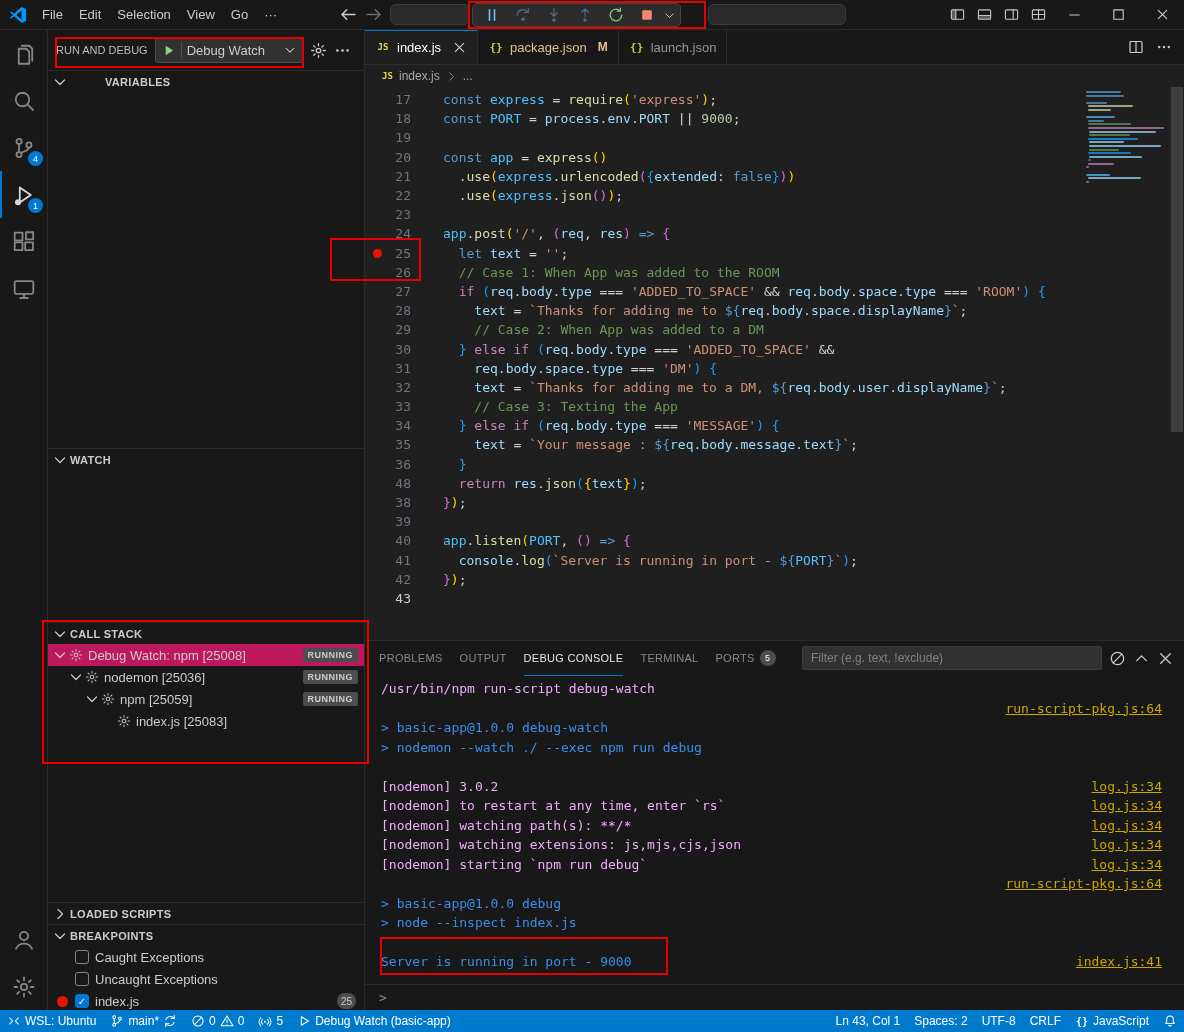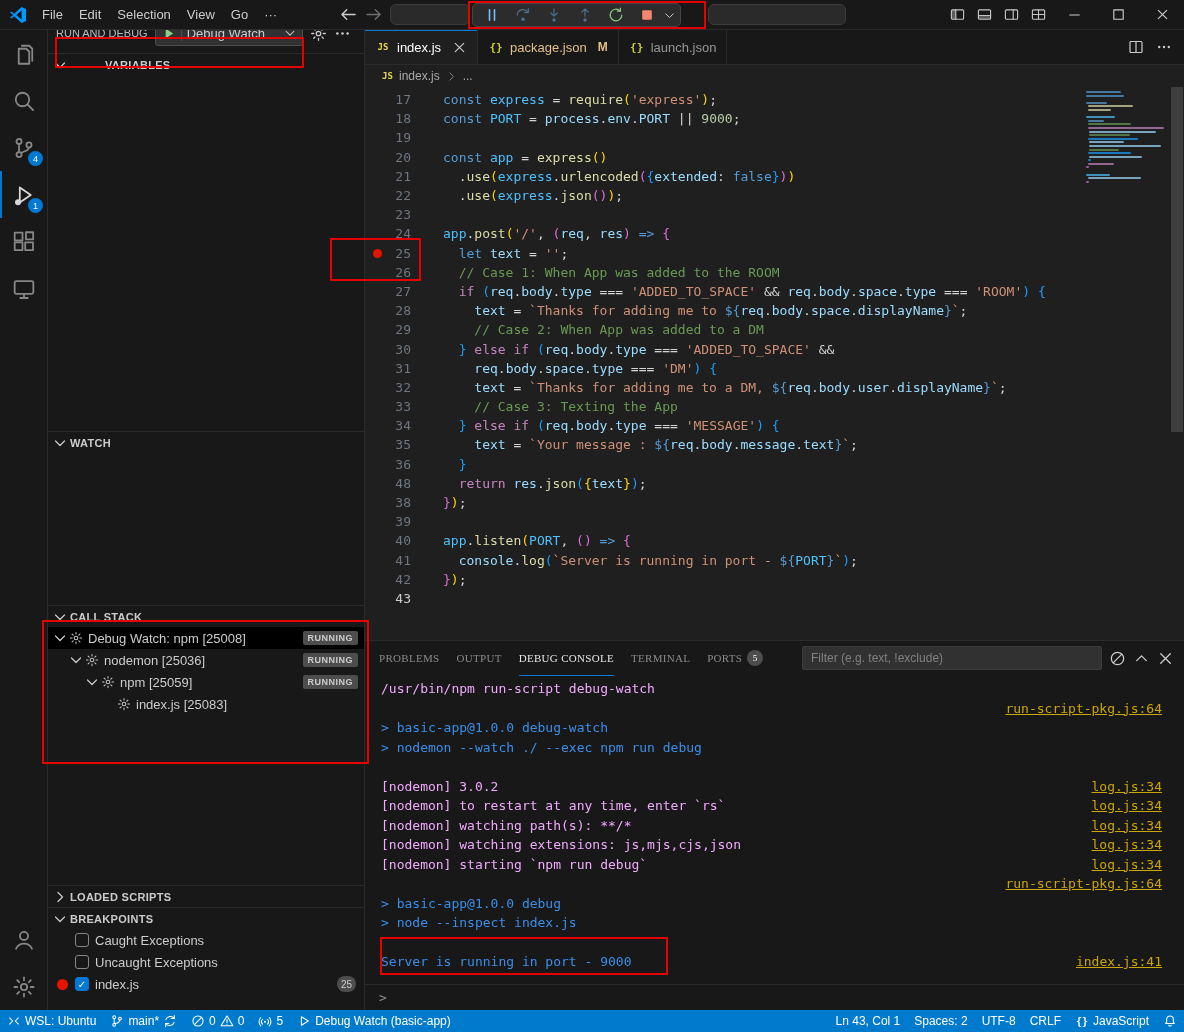--- a/index.html
+++ b/index.html
@@ -32,39 +32,39 @@
   
   #activitybar{position:absolute;left:0;top:30px;bottom:22px;width:48px;background:#181818;border-right:1px solid #2b2b2b;
                display:flex;flex-direction:column;justify-content:space-between;box-sizing:border-box;}
   .ab-item{position:relative;width:47px;height:47px;display:flex;align-items:center;justify-content:center;color:#868686;}
   .ab-item.active{color:#d7d7d7;box-shadow:inset 2px 0 0 #0078d4;}
   .ab-item .ic{width:24px;height:24px;}
   .ab-badge{position:absolute;right:4px;bottom:5px;min-width:15px;height:15px;border-radius:8px;background:#0078d4;color:#fff;
             font-size:9px;display:flex;align-items:center;justify-content:center;padding:0 2px;box-sizing:border-box;}
 
   
-  #sidebar{position:absolute;left:48px;top:13px;bottom:22px;width:317px;background:#181818;border-right:1px solid #2b2b2b;box-sizing:border-box;}
+  #sidebar{position:absolute;left:48px;top:30px;bottom:22px;width:317px;background:#181818;border-right:1px solid #2b2b2b;box-sizing:border-box;}
   #sb-header{height:40px;display:flex;align-items:center;padding:0 8px;gap:7px;}
   #sb-title{font-size:11px;color:#bbbbbb;white-space:nowrap;}
   #config-picker{display:flex;align-items:center;height:26px;background:#313131;border:1px solid #4d4d4d;border-radius:3px;
                  padding:0 5px;gap:5px;width:148px;box-sizing:border-box;}
   #config-picker .start{color:#89d185;width:15px;height:15px;}
   .pick-div{width:1px;height:16px;background:#4d4d4d;}
   #picker-label{flex:1;font-size:13px;color:#cccccc;white-space:nowrap;overflow:hidden;}
   #config-picker .chev{width:14px;height:14px;color:#cccccc;}
   .hact{width:17px;height:17px;color:#cccccc;}
   .sec-h{position:absolute;left:0;right:0;height:22px;display:flex;align-items:center;gap:2px;padding:0 4px;
          border-top:1px solid #2b2b2b;background:#181818;box-sizing:border-box;}
   .sec-chev{width:16px;height:16px;color:#cccccc;}
   .sec-lbl{font-size:11px;font-weight:bold;color:#cccccc;letter-spacing:.3px;}
   #sec-variables{top:40px;gap:37px;} #sec-watch{top:418px;} #sec-callstack{top:592px;}
   #sec-loaded{top:872px;} #sec-breakpoints{top:894px;}
   #callstack-rows{position:absolute;top:614px;left:0;right:0;}
   .cs-row{height:22px;display:flex;align-items:center;padding-right:6px;color:#cccccc;}
-  .cs-row.sel{background:#000000;justify-content:space-between;}
+  .cs-row.sel{background:#be185d;justify-content:space-between;}
   .cs-chev{width:16px;height:16px;color:#cccccc;}
   .cs-gear{width:14px;height:14px;color:#c5c5c5;margin:0 5px 0 1px;}
   .cs-label{white-space:nowrap;overflow:hidden;}
   .run-badge{margin-left:auto;background:#4d4d4d;color:#cccccc;font-size:9px;font-weight:600;letter-spacing:.5px;
              padding:2px 5px;border-radius:2px;}
   #bp-rows{position:absolute;top:916px;left:0;right:0;}
   .bp-row{height:22px;display:flex;align-items:center;padding:0 8px;gap:6px;}
   .bp-dotslot{width:13px;display:flex;justify-content:center;}
   .bp-dot{width:11px;height:11px;border-radius:50%;background:#e51400;}
   .cb{width:14px;height:14px;border:1px solid #878787;border-radius:3px;box-sizing:border-box;display:flex;
@@ -739,21 +739,21 @@
           <div class="mm-line" style="width: 0px; margin-left: 0px; background: transparent;"></div>
         </div>
       <div id="scrollbar">
         <div id="thumb"></div>
       </div>
     </div>
   </main>
 
   <section id="panel">
     <div id="panel-bar">
-      <div id="panel-tabs" style="display:flex;align-items:center;height:35px;font-family:Liberation Serif, serif;">
+      <div id="panel-tabs" style="display:flex;align-items:center;height:35px;">
           <div class="ptab">
             <span>PROBLEMS</span>
           </div>
           <div class="ptab">
             <span>OUTPUT</span>
           </div>
           <div class="ptab active">
             <span>DEBUG CONSOLE</span>
           </div>
           <div class="ptab">

